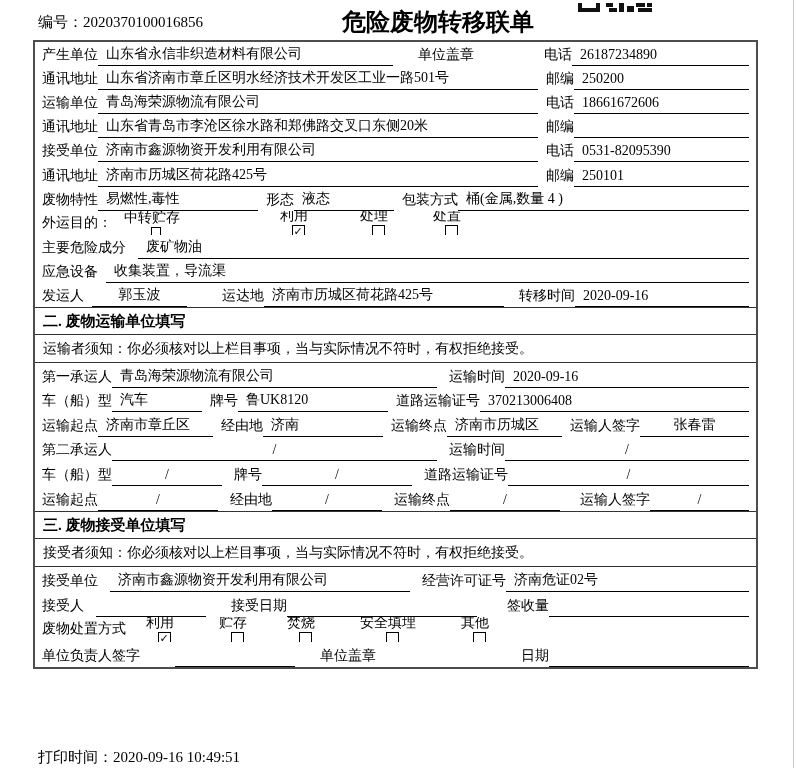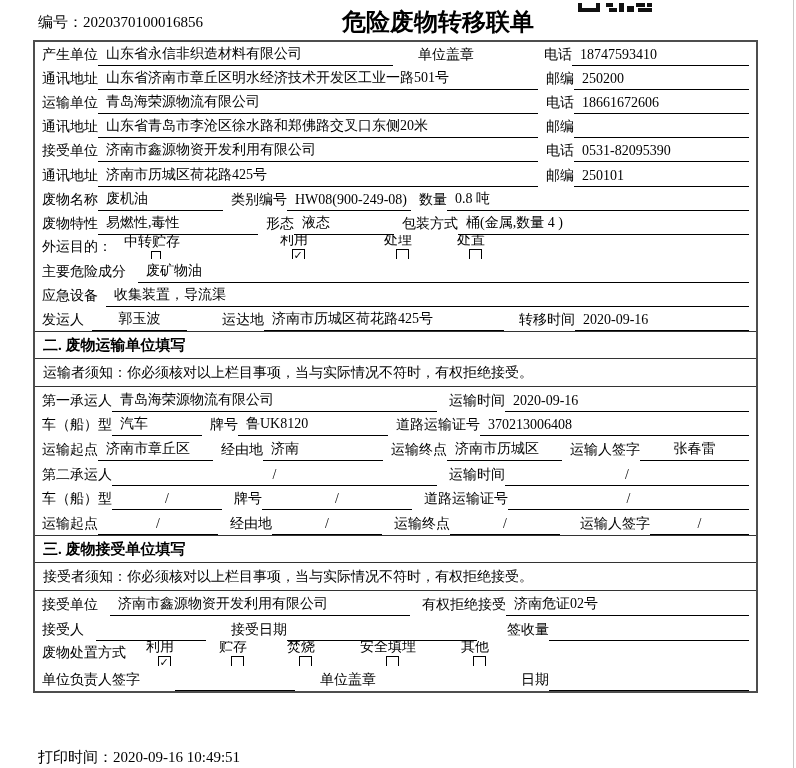--- a/index.html
+++ b/index.html
@@ -31,21 +31,21 @@
   .opt { display: flex; align-items: center; white-space: nowrap; flex-direction: column; }
   .cb { display: inline-block; width: 13px; height: 13px; border: 1.2px solid #000; margin-left: 8px;
         font-family: "DejaVu Sans", sans-serif; font-size: 11px; line-height: 12px; text-align: center; }
   .cb.sm { width: 10px; height: 10px; line-height: 9px; font-size: 9px; }
 
   .w90{width:90px}.w95{width:95px}.w100{width:100px}.w110{width:110px}.w115{width:115px}
   .w120{width:120px}.w125{width:125px}.w150{width:150px}.w160{width:160px}.w190{width:190px}
   .w240{width:240px}.w295{width:295px}.w300{width:300px}.w325{width:325px}.w440{width:440px}
   .ml8{margin-left:8px}.ml12{margin-left:12px}.ml15{margin-left:15px}.ml20{margin-left:20px}
   .ml25{margin-left:25px}.ml30{margin-left:30px}.ml35{margin-left:35px}.ml40{margin-left:40px}
-  .ml45{margin-left:45px}.ml70{margin-left:70px}.ml80{margin-left:76px}.ml100{margin-left:100px}
+  .ml45{margin-left:45px}.ml70{margin-left:70px}.ml80{margin-left:52px}.ml100{margin-left:100px}
   .ml105{margin-left:45px}.ml145{margin-left:145px}
 
   .print-line { position: absolute; left: 38px; top: 748px; font-size: 15px; white-space: nowrap; text-align: center; }
 </style>
 </head>
 <body>
 
 <div class="page">
 
   <div class="doc-header">
@@ -73,21 +73,21 @@
 
   <div class="form-box">
 
     <div class="section s1">
 
       <div class="row">
         <span class="lbl">产生单位</span>
         <span class="val w295">山东省永信非织造材料有限公司</span>
         <span class="lbl ml25">单位盖章</span>
         <span class="lbl ml70">电话</span>
-        <span class="val fill">18747593410</span>
+        <span class="val fill">26187234890</span>
       </div>
       <div class="row">
         <span class="lbl">通讯地址</span>
         <span class="val w440">山东省济南市章丘区明水经济技术开发区工业一路501号</span>
         <span class="lbl ml8">邮编</span>
         <span class="val fill">250200</span>
       </div>
       <div class="row">
         <span class="lbl">运输单位</span>
         <span class="val w440">青岛海荣源物流有限公司</span>
@@ -104,28 +104,20 @@
         <span class="lbl">接受单位</span>
         <span class="val w440">济南市鑫源物资开发利用有限公司</span>
         <span class="lbl ml8">电话</span>
         <span class="val fill">0531-82095390</span>
       </div>
       <div class="row">
         <span class="lbl">通讯地址</span>
         <span class="val w440">济南市历城区荷花路425号</span>
         <span class="lbl ml8">邮编</span>
         <span class="val fill">250101</span>
-      </div>
-      <div class="row">
-        <span class="lbl">废物名称</span>
-        <span class="val w125">废机油</span>
-        <span class="lbl ml8">类别编号</span>
-        <span class="val">HW08(900-249-08)</span>
-        <span class="lbl ml8">数量</span>
-        <span class="val fill">0.8 吨</span>
       </div>
       <div class="row">
         <span class="lbl">废物特性</span>
         <span class="val w160">易燃性,毒性</span>
         <span class="lbl ml8">形态</span>
         <span class="val w100">液态</span>
         <span class="lbl ml8">包装方式</span>
         <span class="val fill">桶(金属,数量 4 )</span>
       </div>
       <div class="row cbrow">
@@ -219,21 +211,21 @@
       </div>
     </div>
 
     <div class="section s3 bt">
       <div class="section-title">三. 废物接受单位填写</div>
       <div class="notice">接受者须知：你必须核对以上栏目事项，当与实际情况不符时，有权拒绝接受。</div>
 
       <div class="row">
         <span class="lbl">接受单位</span>
         <span class="val w300 ml12">济南市鑫源物资开发利用有限公司</span>
-        <span class="lbl ml12">有权拒绝接受</span>
+        <span class="lbl ml12">经营许可证号</span>
         <span class="val fill">济南危证02号</span>
       </div>
       <div class="row">
         <span class="lbl">接受人</span>
         <span class="val w110 ml12"></span>
         <span class="lbl ml25">接受日期</span>
         <span class="val w190"></span>
         <span class="lbl ml30">签收量</span>
         <span class="val fill"></span>
       </div>

